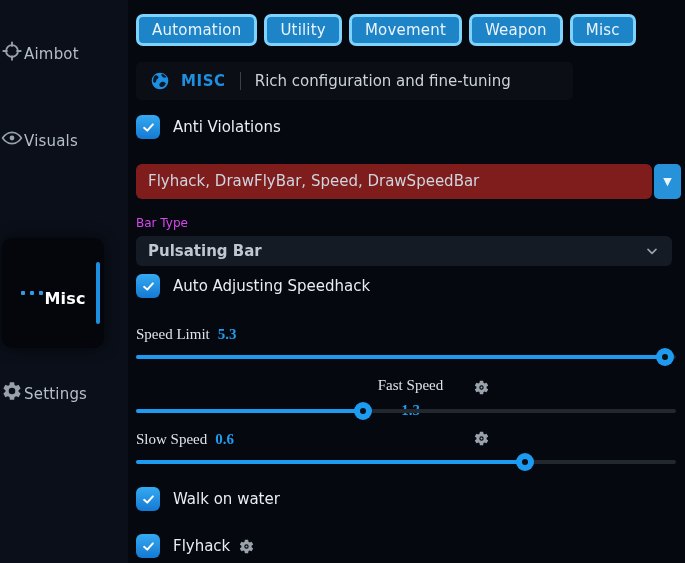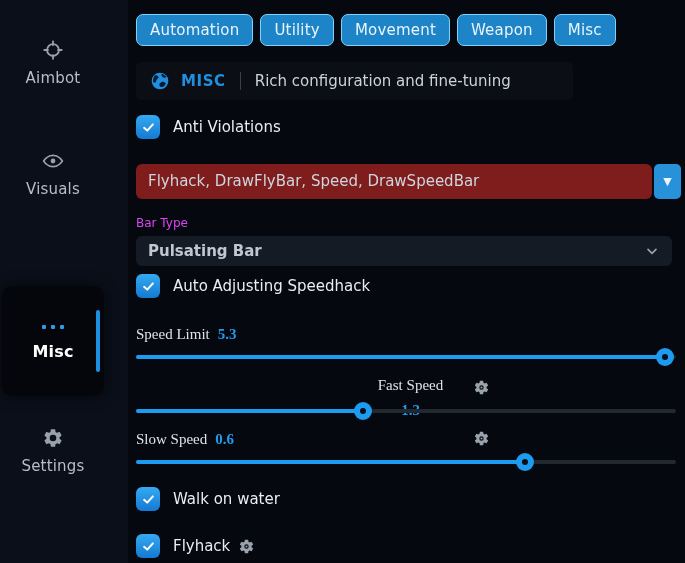--- a/index.html
+++ b/index.html
@@ -6,21 +6,21 @@
   body{
     width:685px;height:563px;overflow:hidden;
     background:#05080e;
     font-family:"DejaVu Sans","Liberation Sans",sans-serif;
     -webkit-font-smoothing:antialiased;
   }
   .app{display:flex;width:685px;height:563px;}
 
   
   .sidebar{width:128px;flex-shrink:0;background:#0a0f19;padding-top:38px;box-sizing:border-box;}
-  .side-item{width:106px;display:flex;flex-direction:column;align-items:center;cursor:pointer;}
+  .side-item{width:106px;display:flex;flex-direction:row;align-items:center;cursor:pointer;}
   .side-icon{width:24px;height:24px;display:flex;align-items:center;justify-content:center;}
   .side-icon svg{width:22px;height:22px;}
   .side-label{margin-top:7px;font-size:15px;color:#b6bec8;letter-spacing:.2px;}
   .gap1{height:62px;} .gap2{height:58px;} .gap3{height:30px;} .gap4{height:30px;}
   .selected-card{
     position:relative;width:102px;height:110px;margin-left:2px;
     background:#04060b;border-radius:10px;justify-content:center;
     box-shadow:0 0 14px rgba(0,0,0,.6);
   }
   .dots{display:flex;gap:5px;align-items:center;height:10px;}
@@ -28,21 +28,21 @@
   .misc-label{color:#ffffff;font-weight:bold;font-size:16px;margin-top:10px;}
   .accent-bar{position:absolute;right:4px;top:24px;width:4px;height:62px;border-radius:2px;background:#1d8fe0;}
 
   
   .main{flex:1;padding:14px 0 0 8px;box-sizing:border-box;}
 
   .tabs{display:flex;gap:7px;height:32px;}
   .tab{
     background:#1e84c8;color:#eaf4fc;border-radius:7px;
     padding:0 13px;font-size:15px;display:flex;align-items:center;
-    letter-spacing:.2px;cursor:pointer;border:1px solid #7dd3fc;box-sizing:border-box;
+    letter-spacing:.2px;cursor:pointer;border:3px solid #7dd3fc;box-sizing:border-box;
   }
 
   .header-bar{
     margin-top:16px;width:437px;height:38px;background:#0b0e14;border-radius:5px;
     display:flex;align-items:center;padding:0 14px;box-sizing:border-box;gap:11px;
   }
   .header-bar svg{width:20px;height:20px;}
   .hdr-title{color:#1f8fe0;font-weight:bold;font-size:15px;letter-spacing:.6px;}
   .hdr-divider{width:1px;height:18px;background:#3a414b;margin:0 3px;}
   .hdr-sub{color:#ccd3da;font-size:15px;}

